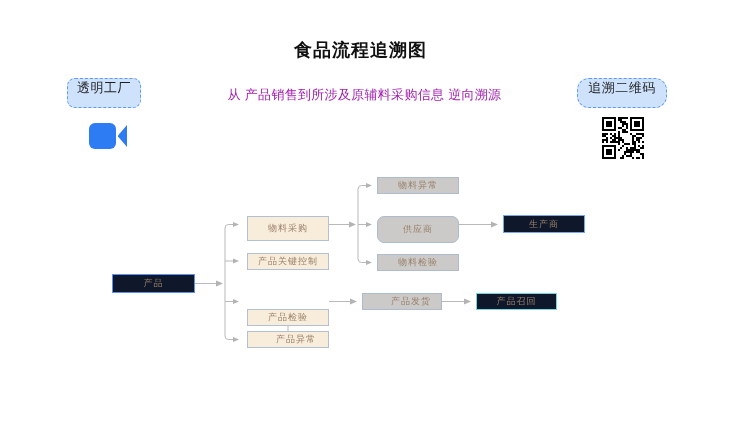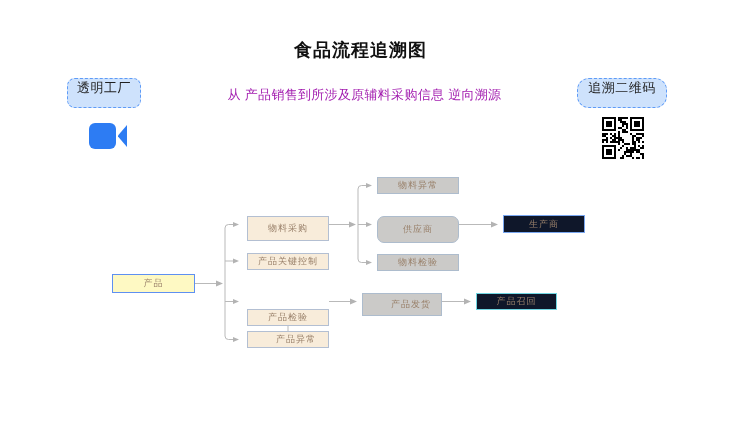--- a/index.html
+++ b/index.html
@@ -24,21 +24,21 @@
   #btn-factory{left:67px;top:78px;width:74px;}
   #btn-qr{left:577px;top:78px;width:90px;border-radius:12px;}
   #video-icon{position:absolute;left:89px;top:123px;width:38px;height:26px;cursor:pointer;}
   #qr-wrap{position:absolute;left:602px;top:117px;width:42px;height:42px;cursor:pointer;}
   .node{
     position:absolute;box-sizing:border-box;border:1px solid #6d28d9;
     font-size:9px;color:#99806a;text-align:center;
     display:flex;align-items:center;justify-content:center;
     letter-spacing:1px;cursor:pointer;
   }
-  .node.blue{background:#fef9c3;border-color:#5e90f2;text-align:right;}
+  .node.blue{background:#0f172a;border-color:#5e90f2;text-align:right;}
   .node.cream{background:#f8ecda;border-color:#b3bfd2;}
   .node.gray{background:#cbcac8;border-color:#adbccd;}
   .node.cyan{background:#0f172a;border-color:#7aa7f0;}
   .node.cyanteal{background:#0f172a;border-color:#70d6e2;}
   #edges{position:absolute;left:0;top:0;pointer-events:none;}
 </style>
 </head>
 <body>
 
 <div id="stage">
@@ -326,16 +326,16 @@
 
   <div class="node blue" style="left:112px;top:274px;width:83px;height:19px;">产品</div>
   <div class="node cream" style="left:247px;top:216px;width:82px;height:25px;">物料采购</div>
   <div class="node cream" style="left:247px;top:253px;width:82px;height:17px;">产品关键控制</div>
   <div class="node cream" style="left:247px;top:293px;width:82px;height:17px;margin-top:16px;">产品检验</div>
   <div class="node cream" style="left:247px;top:331px;width:82px;height:17px;padding-left:16px;">产品异常</div>
   <div class="node gray" style="left:377px;top:177px;width:82px;height:17px;">物料异常</div>
   <div class="node gray" style="left:377px;top:216px;width:82px;height:27px;border-radius:7px;">供应商</div>
   <div class="node gray" style="left:377px;top:254px;width:82px;height:17px;">物料检验</div>
   <div class="node cyan" style="left:503px;top:215px;width:82px;height:18px;">生产商</div>
-  <div class="node gray" style="left:362px;top:293px;width:80px;height:23px;padding-left:18px;">产品发货</div>
+  <div class="node gray" style="left:362px;top:293px;width:80px;height:17px;padding-left:18px;">产品发货</div>
   <div class="node cyanteal" style="left:476px;top:293px;width:81px;height:17px;">产品召回</div>
 
 </div>
 
 </body></html>

